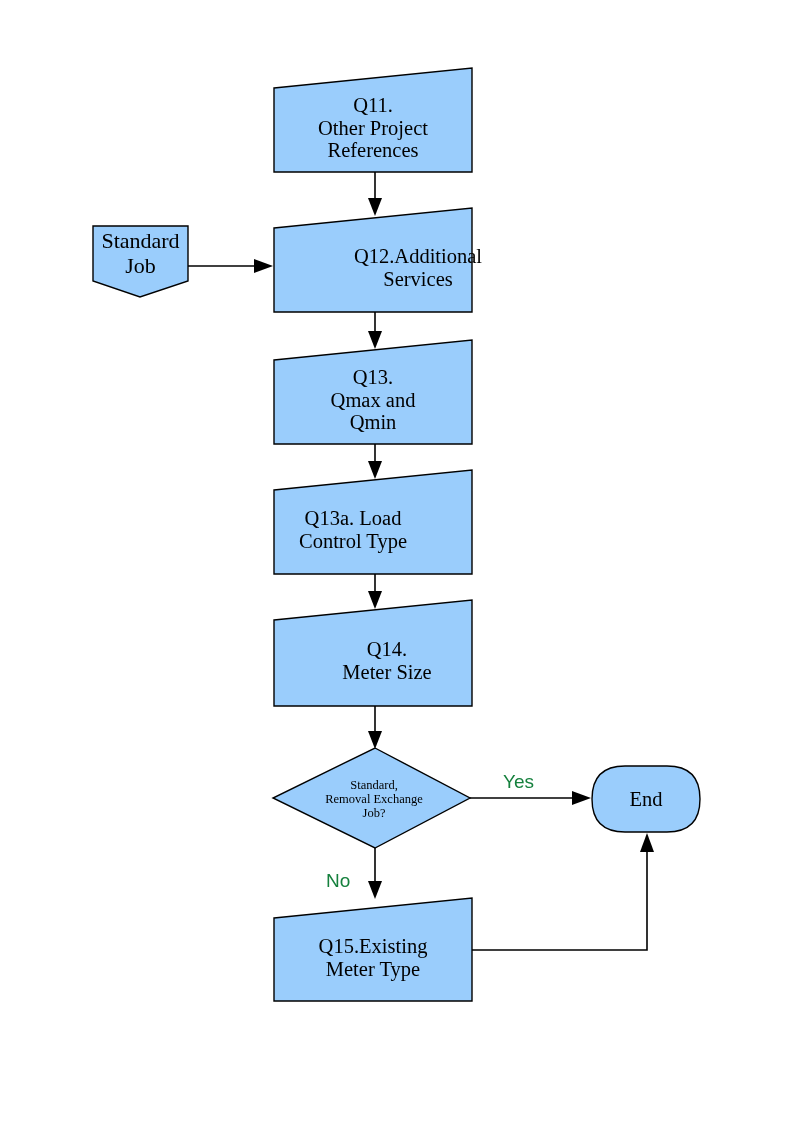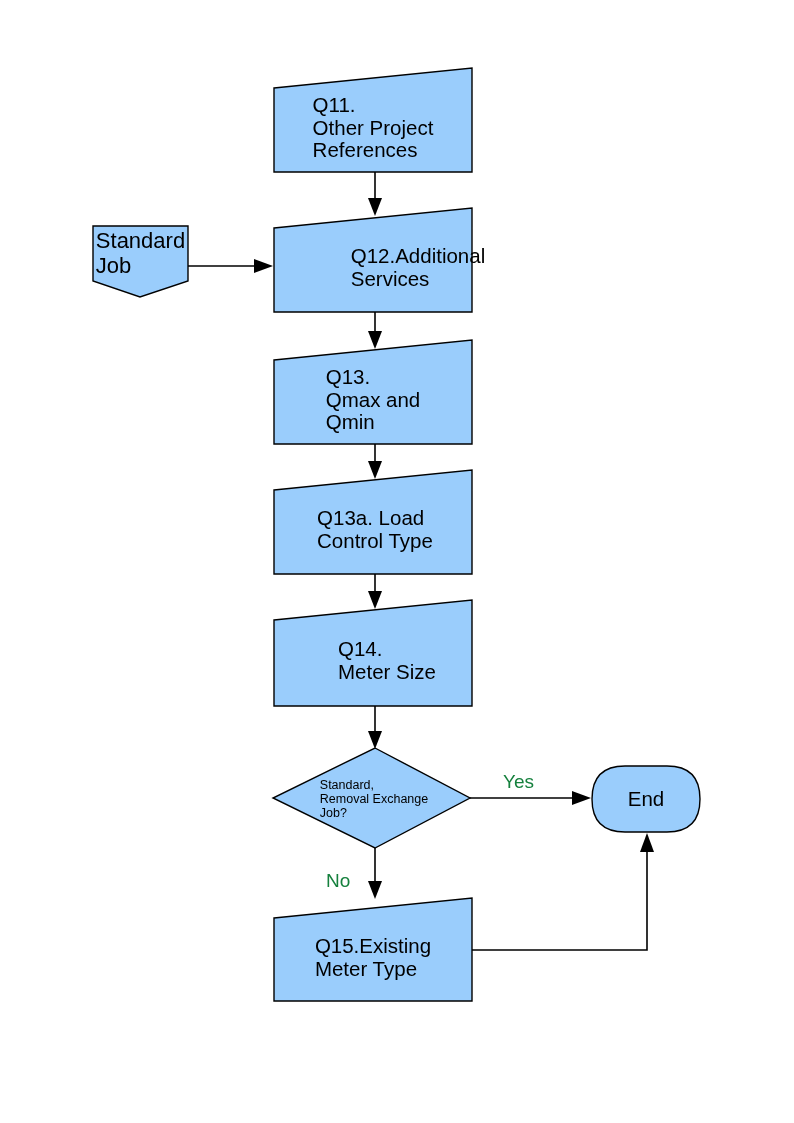--- a/index.html
+++ b/index.html
@@ -41,22 +41,23 @@
   }
   .conn-arrowhead {
     fill: #000000;
     stroke: none;
   }
   .node-label {
     position: absolute;
     display: flex;
     align-items: center;
     justify-content: center;
+    text-align: center;
     color: #000000;
-    font-family: Liberation Sans, sans-serif;
+    font-family: Liberation Serif, serif;
     line-height: 1.12;
     white-space: pre-line;
     pointer-events: none;
   }
   .lbl-big   { font-size: 20.5px; }
   .lbl-med   { font-size: 22px; }
   .lbl-small { font-size: 12.5px; }
   .edge-label {
     position: absolute;
     color: #15803d;
@@ -143,21 +144,21 @@
   <div class="node-label lbl-med" style="left:93px; top:226px; width:95px; height:55px;">Standard
 Job</div>
 
   <div class="node-label lbl-big" style="left:274px; top:224px; width:198px; height:88px;padding-left:45px;">Q12.Additional
 Services</div>
 
   <div class="node-label lbl-big" style="left:274px; top:356px; width:198px; height:88px;">Q13.
 Qmax and
 Qmin</div>
 
-  <div class="node-label lbl-big" style="left:274px; top:486px; width:158px; height:88px;padding-left:22px;">Q13a. Load
+  <div class="node-label lbl-big" style="left:274px; top:486px; width:158px; height:88px;">Q13a. Load
 Control Type</div>
 
   <div class="node-label lbl-big" style="left:288px; top:616px; width:198px; height:90px;">Q14.
 Meter Size</div>
 
   <div class="node-label lbl-big" style="left:592px; top:766px; width:108px; height:66px;">End</div>
 
   <div class="node-label lbl-small" style="left:278px; top:755px; width:192px; height:88px;">Standard,
 Removal Exchange
 Job?</div>

